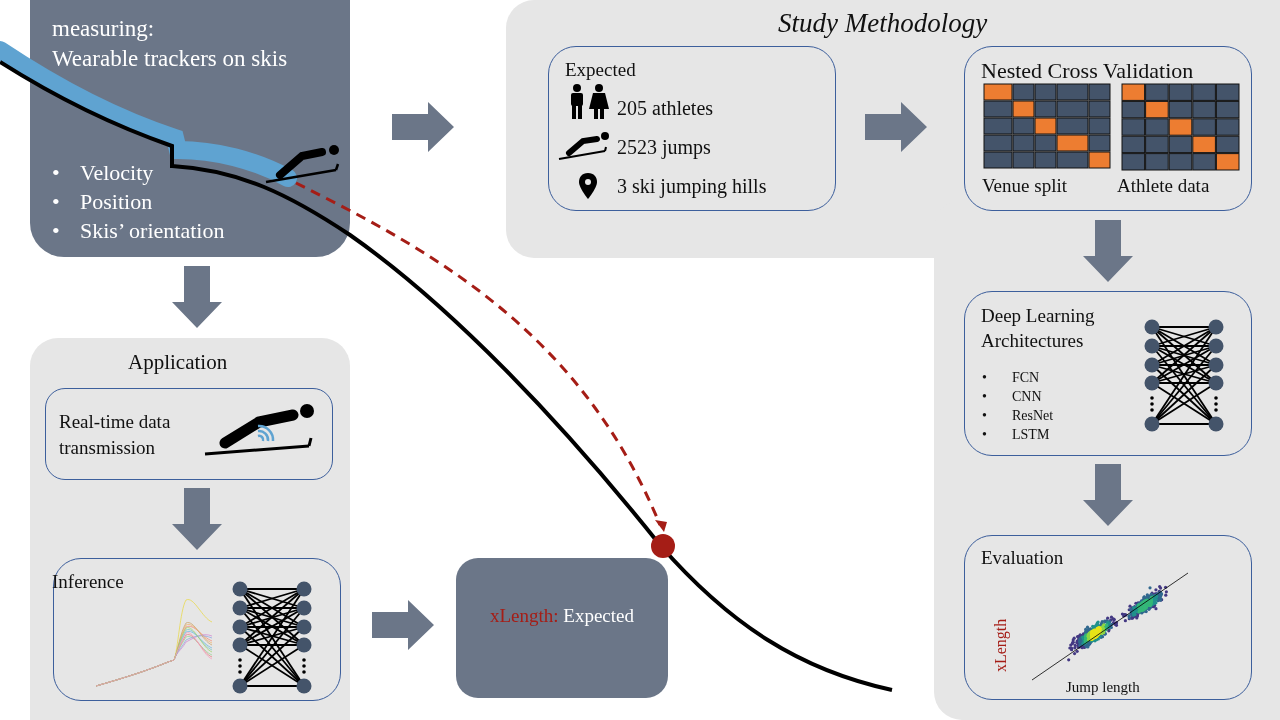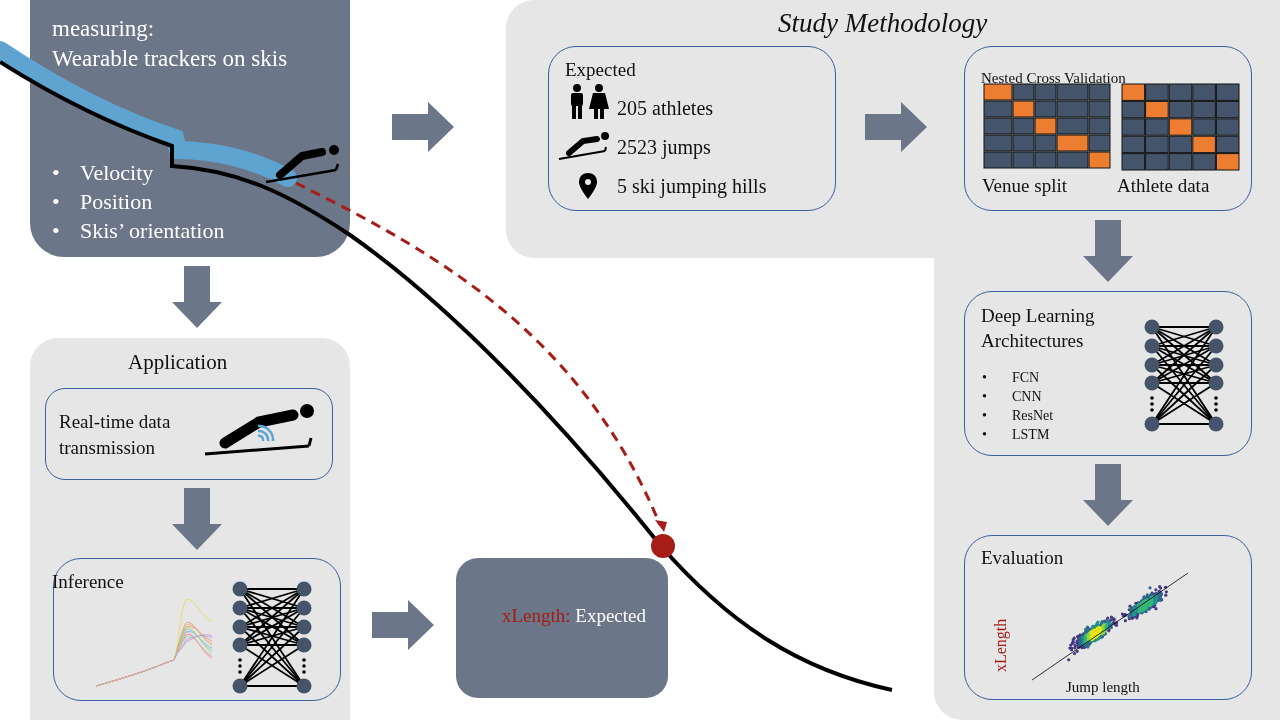--- a/index.html
+++ b/index.html
@@ -90,24 +90,24 @@
   <line x1="2" y1="28" x2="48" y2="20" stroke="#000" stroke-width="2"></line>
   <line x1="48" y1="20" x2="49" y2="16" stroke="#000" stroke-width="2"></line>
   <path d="M12,22 L26,10 L40,8" stroke="#000" stroke-width="6" fill="none" stroke-linecap="round"></path>
   <circle cx="48" cy="5" r="4" fill="#000"></circle>
 </svg>
 <div class="txt" style="left:617px;top:136px;font-size:20px;">2523 jumps</div>
 <svg width="18" height="26" style="left:579px;top:173px;">
   <path d="M9,0 C3,0 0,4 0,9 C0,15 9,26 9,26 C9,26 18,15 18,9 C18,4 15,0 9,0 Z" fill="#000"></path>
   <circle cx="9" cy="9" r="3" fill="#e6e6e6"></circle>
 </svg>
-<div class="txt" style="left:617px;top:175px;font-size:20px;">5 ski jumping hills</div>
+<div class="txt" style="left:617px;top:175px;font-size:20px;">3 ski jumping hills</div>
 
 <div class="card" style="left:964px;top:46px;width:288px;height:165px;"></div>
-<div class="txt" style="left:981px;top:58px;font-size:15px;margin-top:12px;">Nested Cross Validation</div>
+<div class="txt" style="left:981px;top:58px;font-size:22px;">Nested Cross Validation</div>
 <svg id="venue-grid" width="130" height="90" style="left:983px;top:83px;">
     <rect x="1" y="1" width="28" height="16" fill="#ed7d31" stroke="#111" stroke-width="1"></rect>
     <rect x="30" y="1" width="21" height="16" fill="#44546a" stroke="#111" stroke-width="1"></rect>
     <rect x="52" y="1" width="21" height="16" fill="#44546a" stroke="#111" stroke-width="1"></rect>
     <rect x="74" y="1" width="31" height="16" fill="#44546a" stroke="#111" stroke-width="1"></rect>
     <rect x="106" y="1" width="21" height="16" fill="#44546a" stroke="#111" stroke-width="1"></rect>
     <rect x="1" y="18" width="28" height="16" fill="#44546a" stroke="#111" stroke-width="1"></rect>
     <rect x="30" y="18" width="21" height="16" fill="#ed7d31" stroke="#111" stroke-width="1"></rect>
     <rect x="52" y="18" width="21" height="16" fill="#44546a" stroke="#111" stroke-width="1"></rect>
     <rect x="74" y="18" width="31" height="16" fill="#44546a" stroke="#111" stroke-width="1"></rect>
@@ -1193,15 +1193,15 @@
     <circle cx="72" cy="104" r="7.5" fill="#44546a"></circle>
     <circle cx="8" cy="78" r="1.8" fill="#000"></circle>
     <circle cx="72" cy="78" r="1.8" fill="#000"></circle>
     <circle cx="8" cy="84" r="1.8" fill="#000"></circle>
     <circle cx="72" cy="84" r="1.8" fill="#000"></circle>
     <circle cx="8" cy="90" r="1.8" fill="#000"></circle>
     <circle cx="72" cy="90" r="1.8" fill="#000"></circle>
   </svg>
 
 <div class="abs dark-box" style="left:456px;top:558px;width:212px;height:140px;border-radius:22px;"></div>
-<div class="txt" style="left:456px;top:603px;width:212px;text-align:center;font-size:19px;line-height:25px;color:#fff;padding-left:12px;">
+<div class="txt" style="left:456px;top:603px;width:212px;text-align:center;font-size:19px;line-height:25px;color:#fff;">
   <div><span style="color:#a51d16;">xLength:</span><span> Expected</span></div>
 </div>
 
 </body></html>

